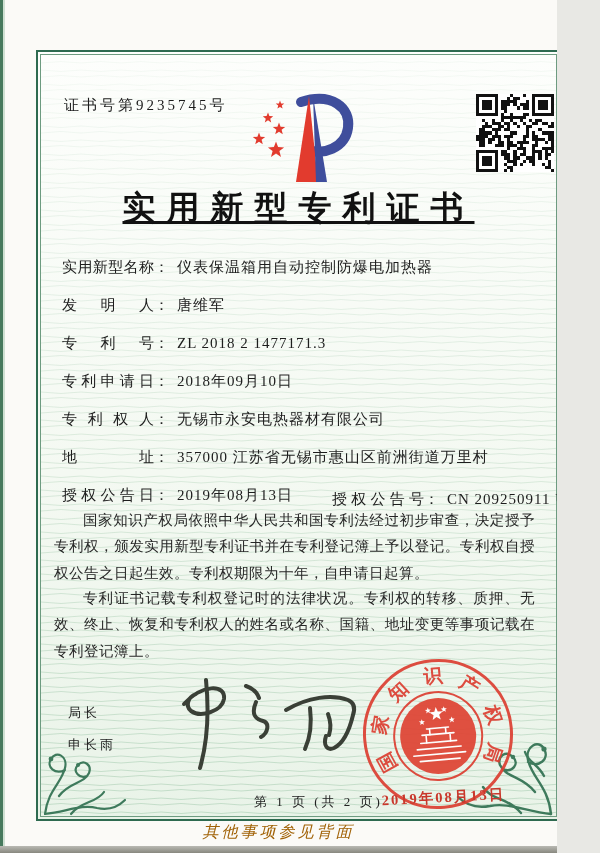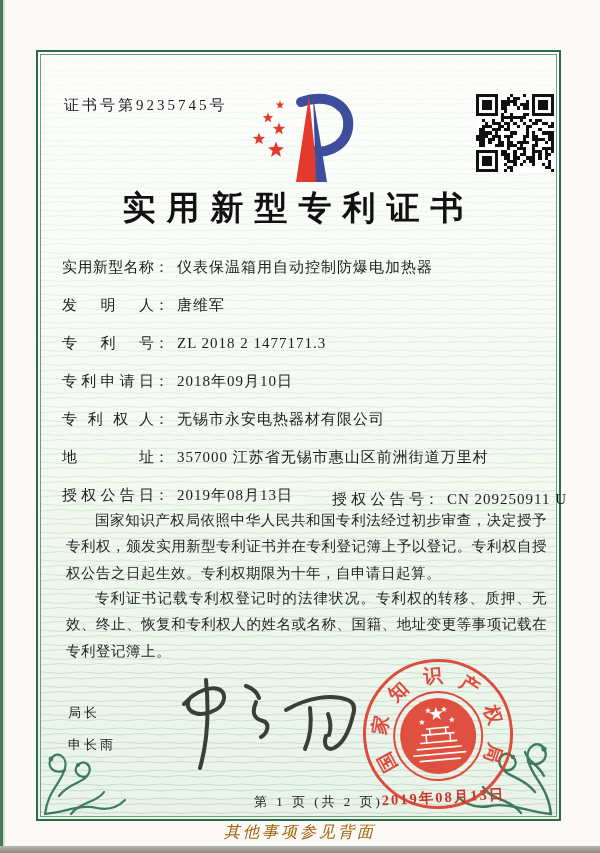--- a/index.html
+++ b/index.html
@@ -1,36 +1,36 @@
 <!DOCTYPE html>
 <html><head>
 <meta charset="utf-8">
 <style>
   html,body{margin:0;padding:0;background:#e8e8e4;}
-  .page{position:relative;width:600px;height:853px;background:#fbfaf7;overflow:hidden;
+  .page{position:relative;width:557px;height:853px;background:#fbfaf7;overflow:hidden;
         font-family:"Liberation Serif","DejaVu Serif",serif;color:#222;}
   .edge-left{position:absolute;left:0;top:0;width:3px;height:100%;background:#47795d;}
   .edge-left2{position:absolute;left:3px;top:0;width:2px;height:100%;background:#cfe0d2;}
   .edge-bottom{position:absolute;left:0;bottom:0;width:100%;height:7px;
                background:linear-gradient(#b9b9b3,#88887f);}
   .frame{position:absolute;left:36px;top:50px;width:521px;height:767px;
          border:2px solid #2e6a50;background:linear-gradient(#fdfefc 0%,#f4f9f2 55%,#e9f3e8 100%);}
   .frame-inner{position:absolute;inset:2px;border:1px solid #6d9b80;pointer-events:none;}
   .waves{position:absolute;inset:3px;width:515px;height:761px;}
   .certno{position:absolute;left:26px;top:44px;font-size:15px;letter-spacing:3px;color:#1c1c1c;}
   .logo{position:absolute;left:208px;top:36px;width:132px;height:98px;}
   .qr{position:absolute;left:438px;top:42px;width:78px;height:78px;}
   .title{position:absolute;left:0;top:134px;width:100%;text-align:center;
-         font-size:33px;font-weight:bold;letter-spacing:11px;color:#111;margin:0;}
+         font-size:33px;font-weight:bold;letter-spacing:11px;color:#111;margin:0;text-decoration:underline;}
   .row{position:absolute;left:24px;width:480px;font-size:15px;white-space:nowrap;}
   .lbl{display:inline-block;width:92px;text-align:justify;text-align-last:justify;color:#1d1d1d;}
   .colon{margin-right:8px;}
   .val{color:#1d1d1d;letter-spacing:1px;}
   .row2col .pair2{position:absolute;left:270px;top:4px;}
-  .para{position:absolute;left:28px;width:481px;font-size:14.5px;line-height:1.82;
+  .para{position:absolute;left:16px;width:481px;font-size:14.5px;line-height:1.82;
         text-align:justify;text-indent:2em;color:#262626;margin:0;letter-spacing:.5px;}
   .signer{position:absolute;left:30px;font-size:13px;letter-spacing:3px;color:#1c1c1c;}
   .signature{position:absolute;left:112px;top:620px;width:220px;height:105px;}
   .seal{position:absolute;left:319px;top:601px;width:162px;height:162px;transform:rotate(-5deg);opacity:.93;}
   .seal-ring{position:absolute;inset:6px;border:3px solid #dc4033;border-radius:50%;}
   .seal-char{position:absolute;left:50%;top:50%;font-size:19px;font-weight:bold;color:#dc4033;
              font-family:"Liberation Serif",serif;}
   .seal-emblem{position:absolute;left:29px;top:31px;}
   .seal-date{position:absolute;left:318px;top:736px;width:175px;text-align:center;font-size:14.5px;
              color:#c9382c;letter-spacing:2px;transform:rotate(-3deg);font-weight:bold;}

